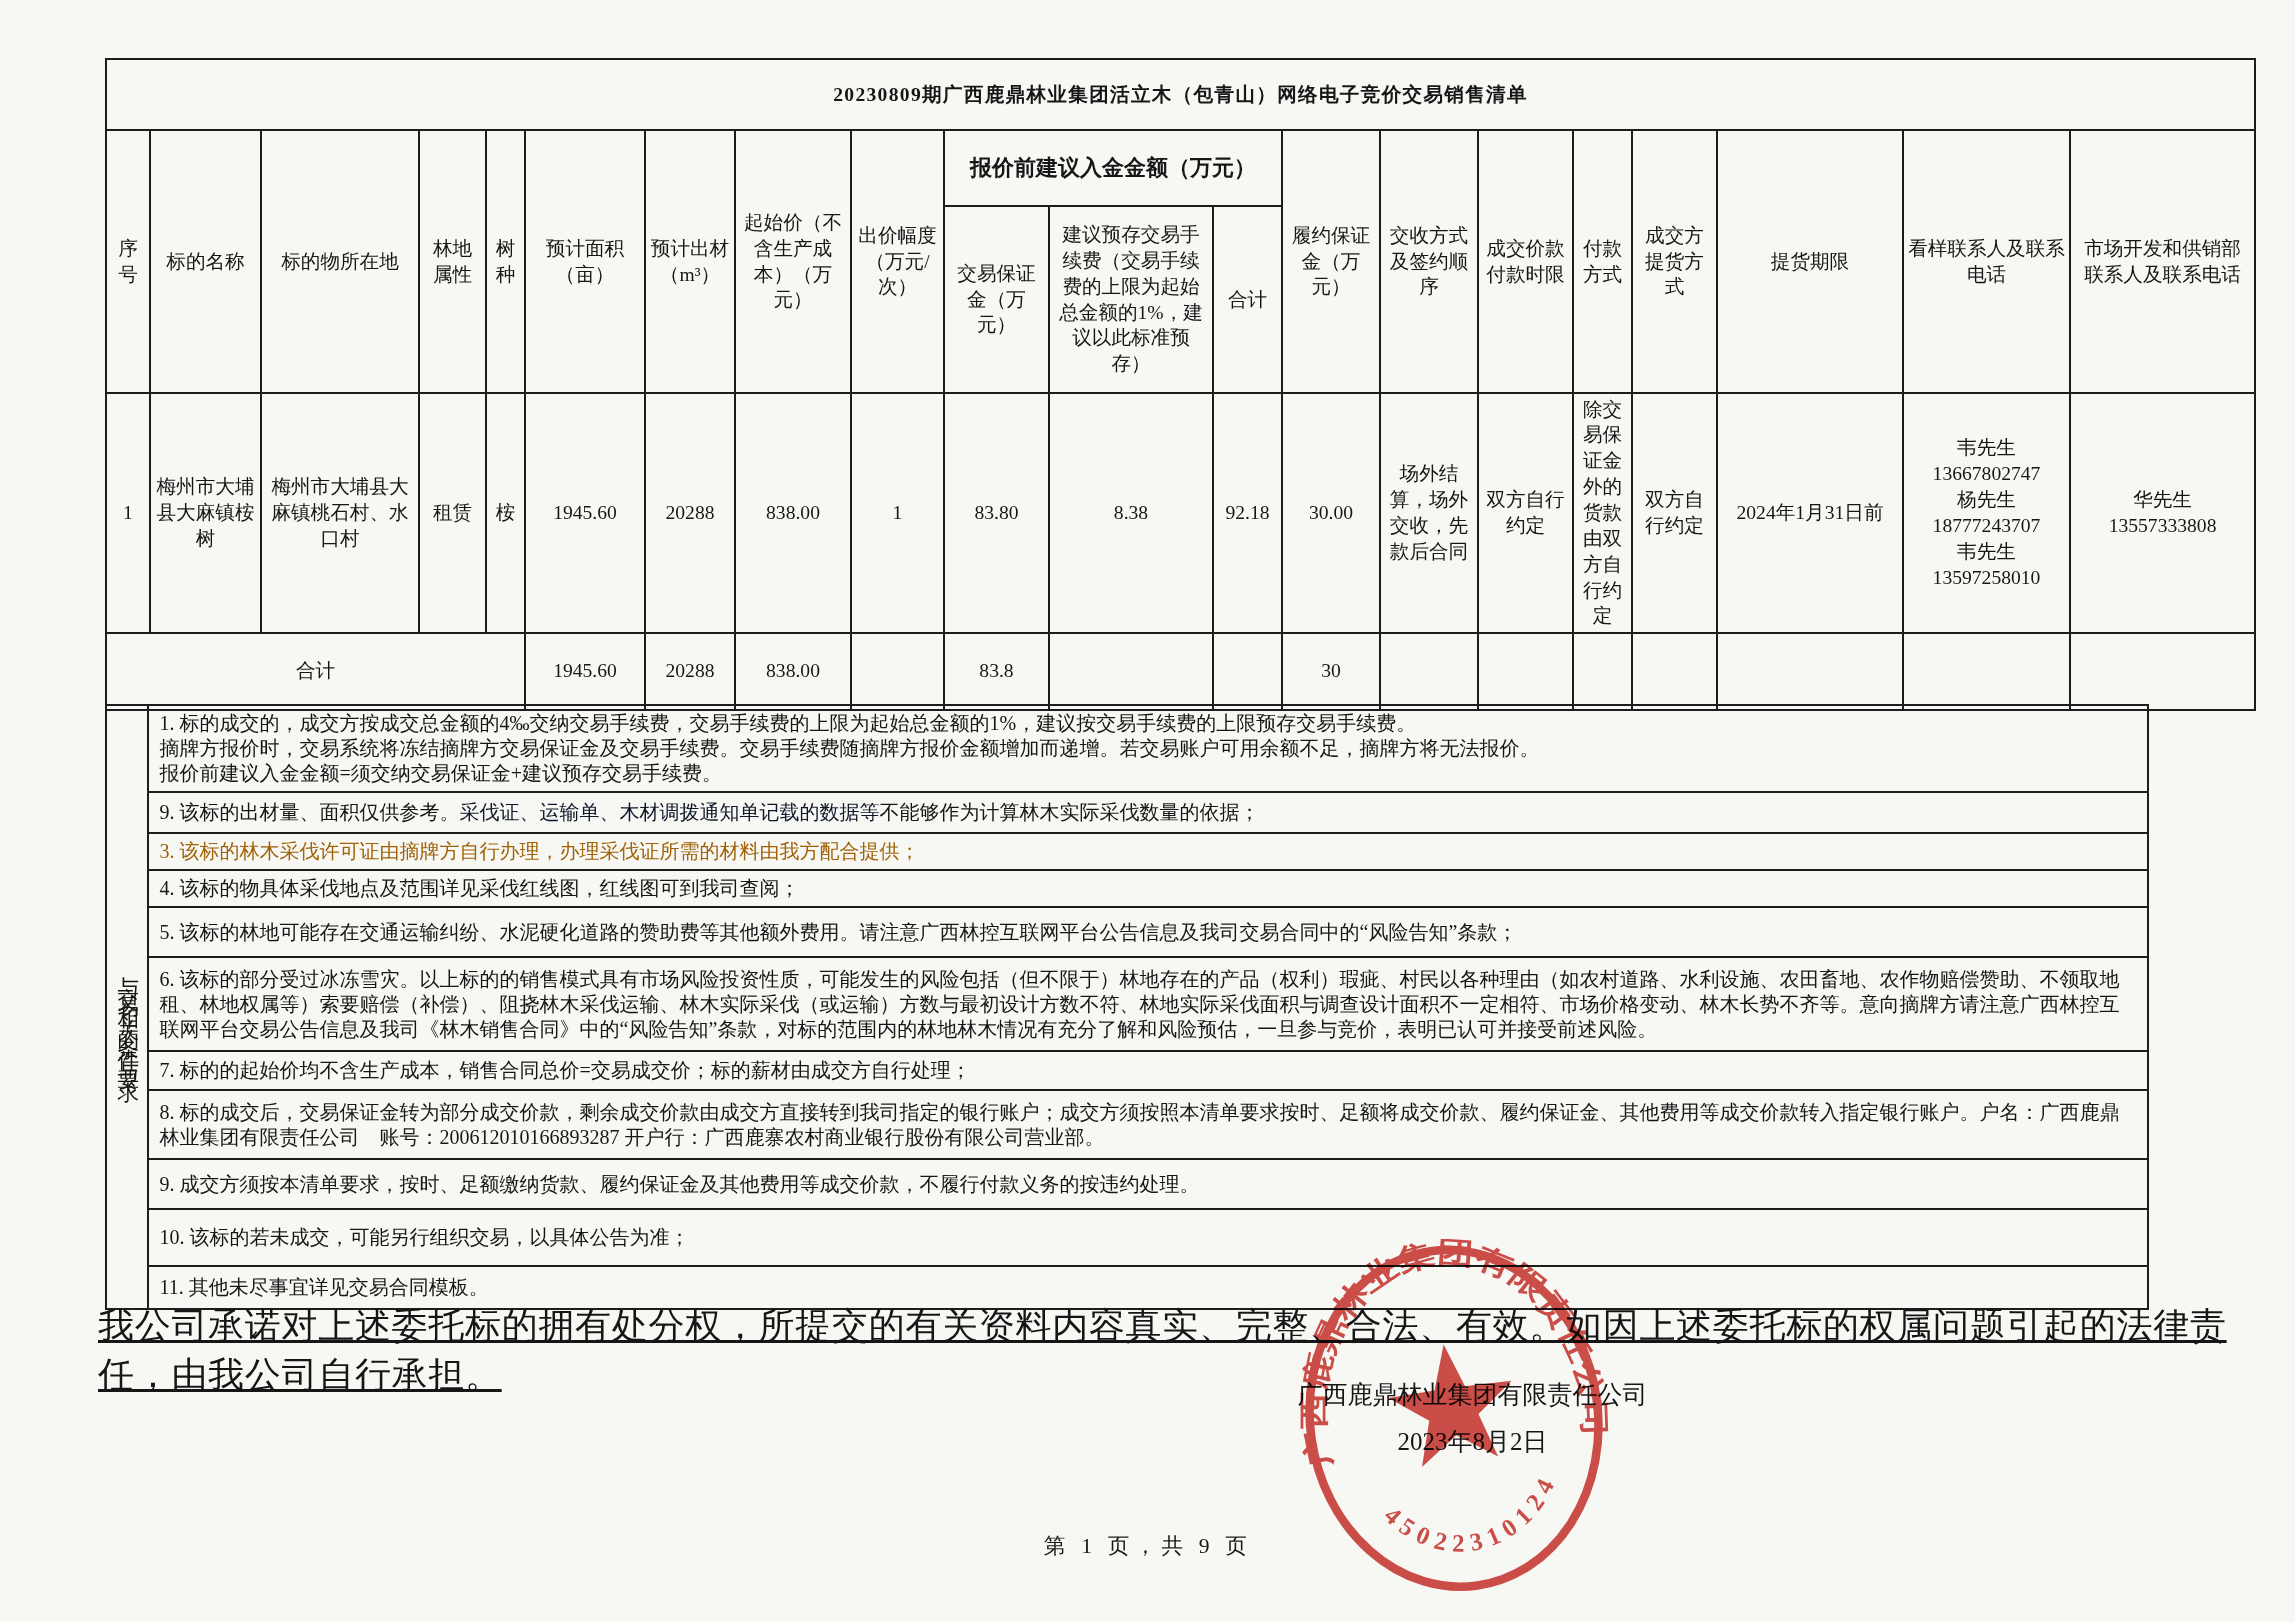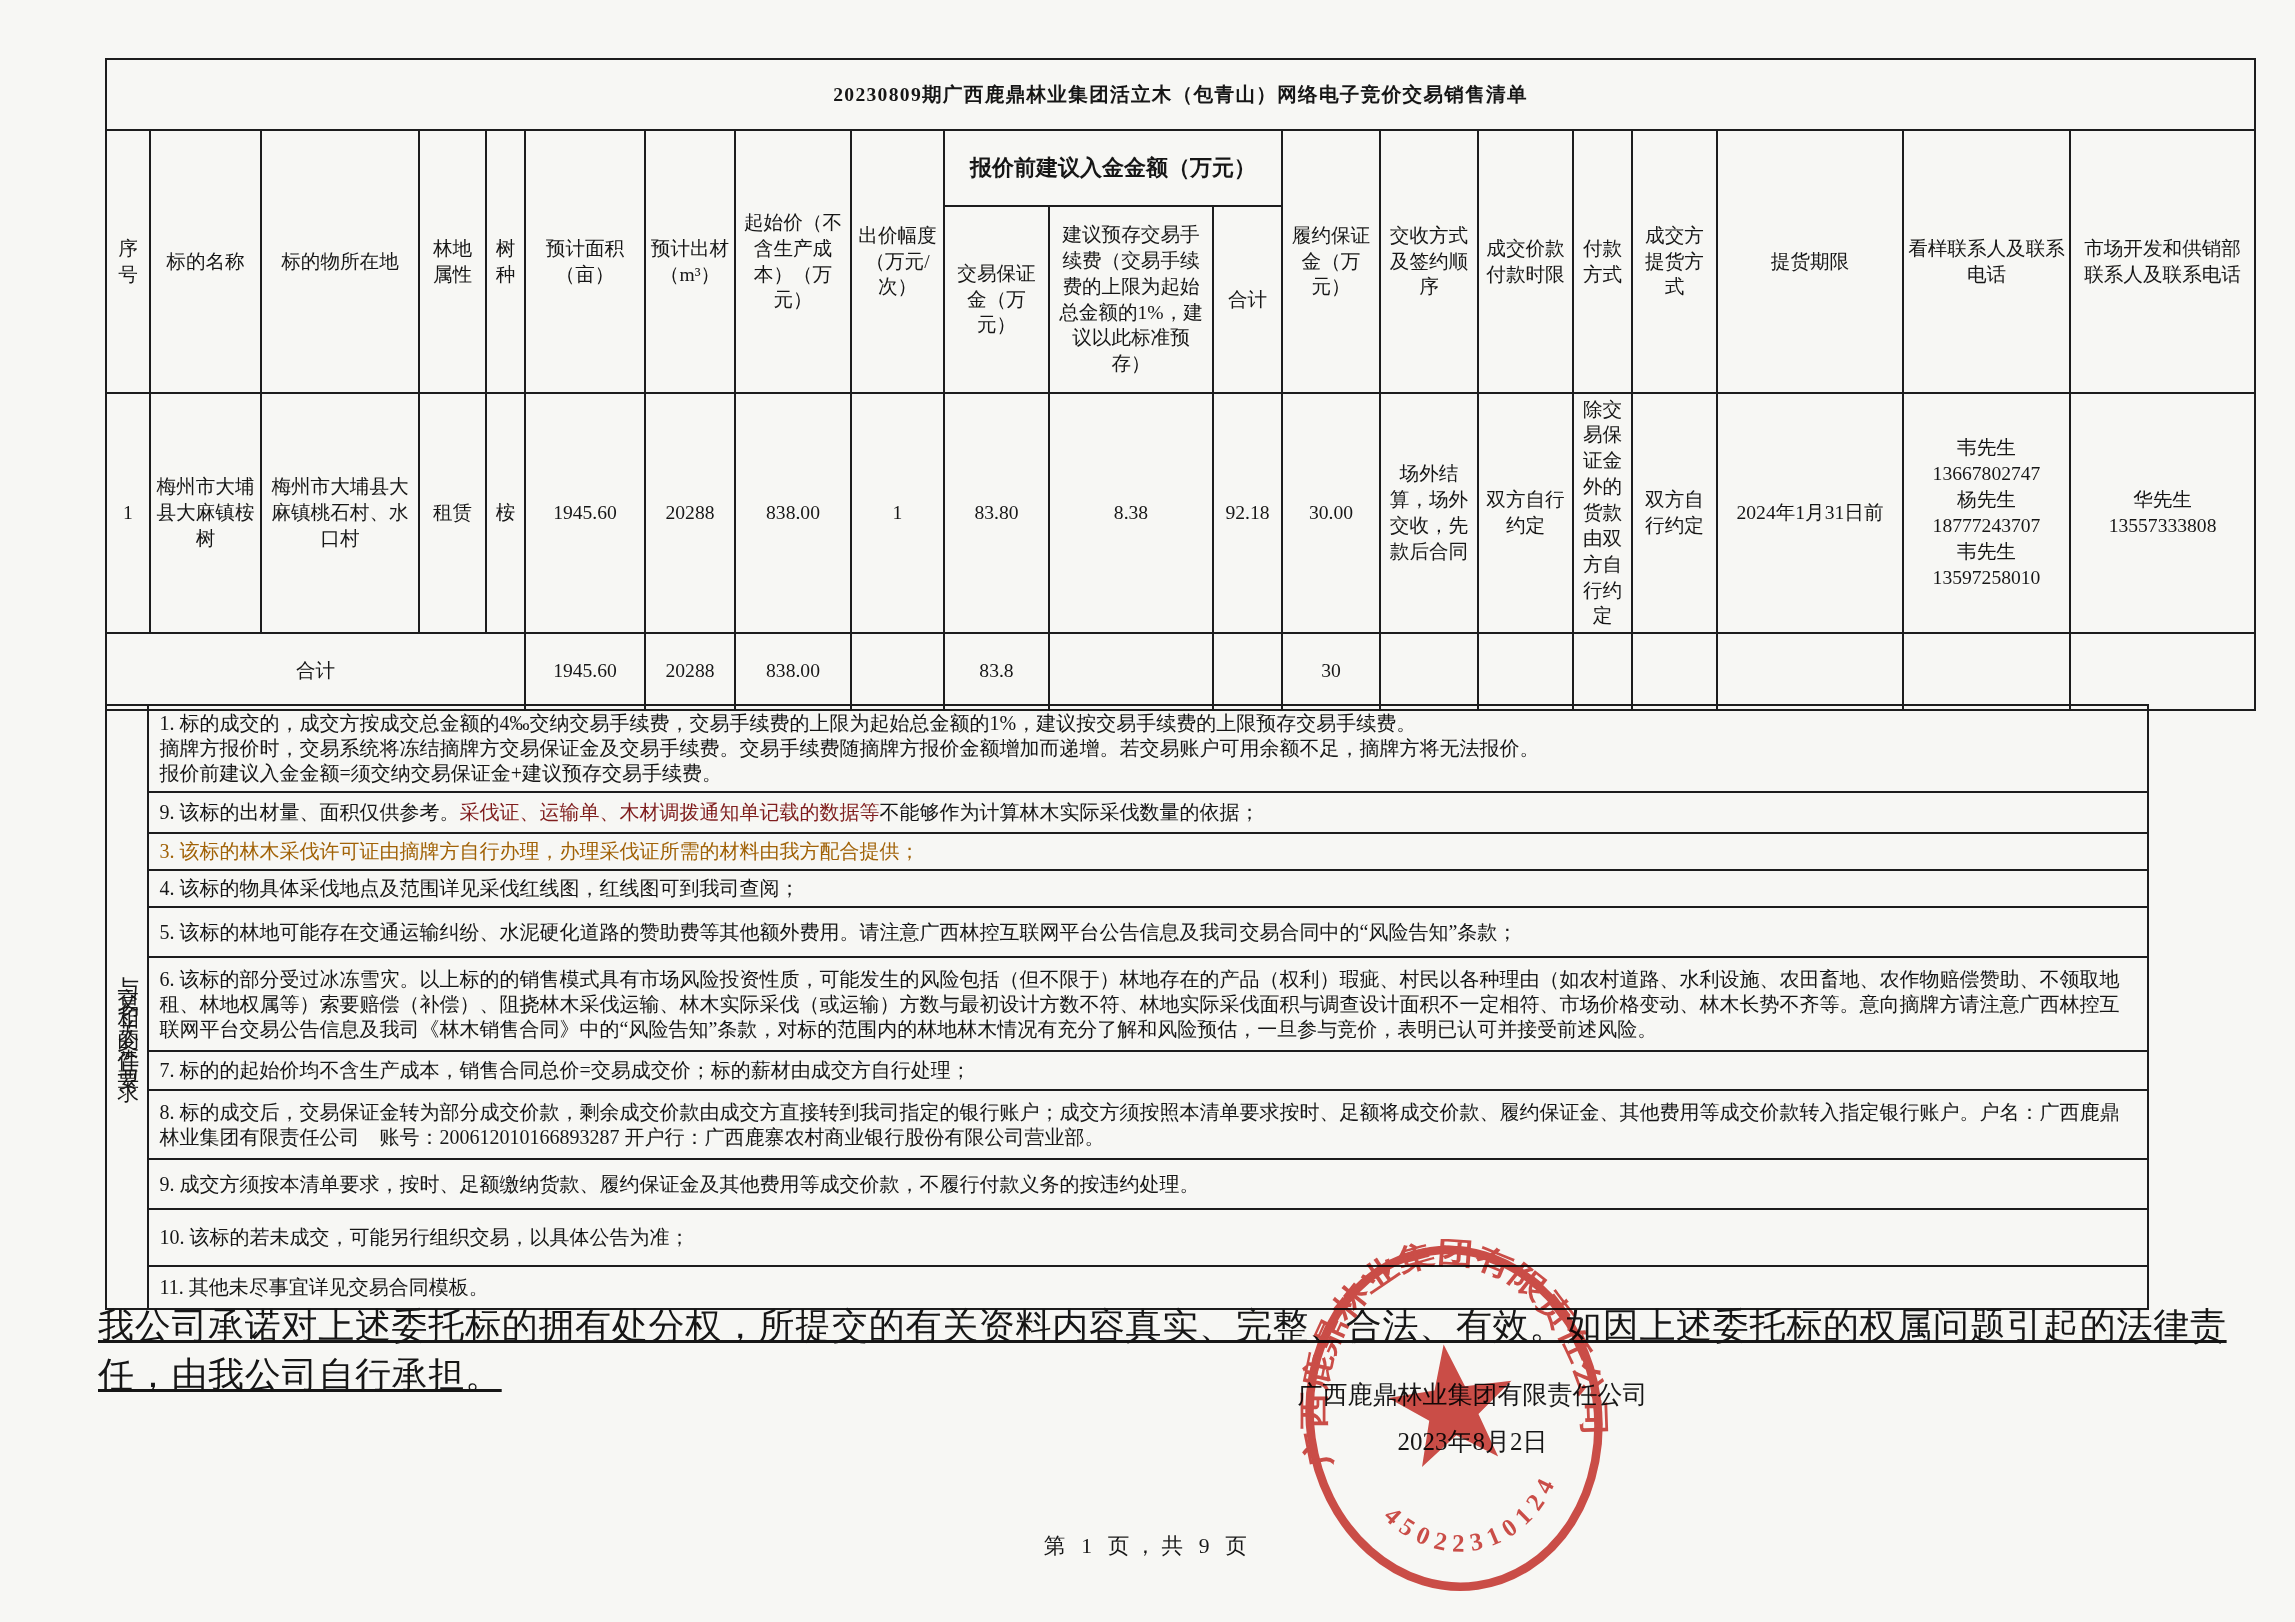--- a/index.html
+++ b/index.html
@@ -13,21 +13,21 @@
            padding:2.6px 3.9px;white-space:pre-line;word-break:break-all;border-radius:12px;}
   .title-cell{font-size:29px;font-weight:bold;letter-spacing:1.3px;}
   .fee-h{font-size:19px;}
 
   .notes{position:absolute;left:105px;top:704px;width:2044px;}
   .notes td{font-size:20px;line-height:1.24;text-align:left;vertical-align:middle;
             padding:5.2px 10.5px;white-space:pre-line;word-break:break-all;border:2px solid #1d1d1d;}
   .notes td.vlabel{text-align:center;padding:5.2px 1.3px;}
   .vlabel div{writing-mode:vertical-rl;text-orientation:upright;display:inline-block;
               font-size:21.6px;letter-spacing:10.5px;line-height:1;}
-  .red{color:#7f1d1d;}
+  .red{color:#0f172a;}
   .redbold{color:#a16207;font-weight:normal;}
 
   .statement{position:absolute;left:98px;top:1302px;width:2172px;font-size:36px;
              letter-spacing:0.7px;text-decoration:underline;}
   .company{position:absolute;left:1263px;top:1378px;width:419px;text-align:center;font-size:25px;}
   .cdate{position:absolute;left:1263px;top:1425px;width:419px;text-align:center;font-size:25px;}
   .pagefoot{position:absolute;left:919px;top:1531px;width:458px;text-align:center;
             font-size:21.6px;letter-spacing:5.2px;}
 
   .stamp{position:absolute;left:1297px;top:1239px;width:314px;height:366px;

